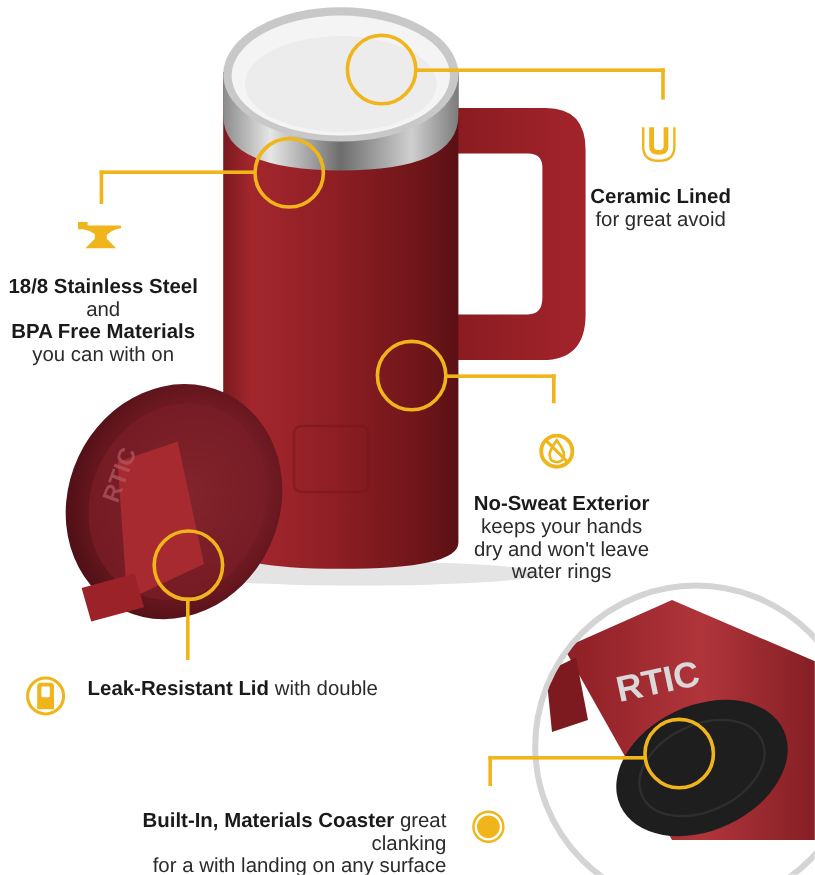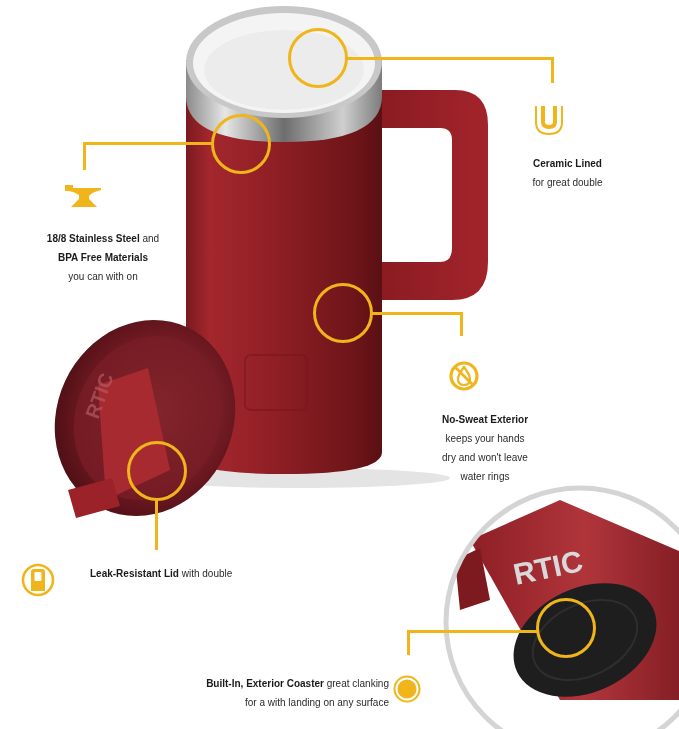--- a/index.html
+++ b/index.html
@@ -1,18 +1,18 @@
 <!DOCTYPE html>
 <html><head>
 <meta charset="utf-8">
 <style>
   html, body { margin:0; padding:0; background:#ffffff; }
   body { width:679px; height:729px; position:relative; overflow:hidden; font-family:"Liberation Sans", "DejaVu Sans", sans-serif; color:#1f1f1f; }
   .abs { position:absolute; }
-  .feature-text { position:absolute; font-size:10px; line-height:19px; color:#2b2b2b;padding-left:17px; }
+  .feature-text { position:absolute; font-size:17px; line-height:19px; color:#2b2b2b; }
   .feature-text b { font-weight:700; color:#1a1a1a; }
   .center { text-align:center; }
   .right { text-align:right; }
   .line { position:absolute; background:#f0b51a; }
   .ring { position:absolute; border:3px solid #f0b51a; border-radius:50%; box-sizing:border-box; }
   svg { display:block; }
 </style>
 </head>
 <body>
 
@@ -104,21 +104,21 @@
 <div class="ring" style="left:536px;top:598px;width:60px;height:60px;"></div>
 
 <div class="abs" style="left:533px;top:104px;width:32px;height:32px;">
   <svg width="32" height="32" viewBox="0 0 32 32">
     <path d="M3 2 L3 18 Q3 30 16 30 Q29 30 29 18 L29 2" fill="none" stroke="#f0b51a" stroke-width="2"></path>
     <path d="M8 2 L8 18 Q8 25 16 25 Q24 25 24 18 L24 2 L20 2 L20 18 Q20 21 16 21 Q12 21 12 18 L12 2 Z" fill="#f0b51a"></path>
   </svg>
 </div>
 <div class="feature-text center" style="left:488px;top:154px;width:125px;">
   <div><b>Ceramic Lined</b></div>
-  <div>for great double</div>
+  <div>for great avoid</div>
 </div>
 
 <div class="abs" style="left:65px;top:185px;width:36px;height:22px;">
   <svg width="36" height="22" viewBox="0 0 36 22">
     <path d="M0 0 L8 0 L8 3 L36 3 L36 5 Q27 7 24 11 L24 14 L32 22 L6 22 L14 14 L14 10 Q10 7 4 6 L0 6 Z" fill="#f0b51a"></path>
   </svg>
 </div>
 <div class="feature-text center" style="left:0px;top:229px;width:172px;">
   <div><b>18/8 Stainless Steel</b><span> and</span></div>
   <div><b>BPA Free Materials</b></div>
@@ -144,21 +144,21 @@
     <circle cx="17" cy="17" r="15" fill="none" stroke="#f0b51a" stroke-width="2.6"></circle>
     <path d="M10 9 Q10 6 13 6 L21 6 Q24 6 24 9 L24 28 L10 28 Z" fill="#f0b51a"></path>
     <rect x="13.5" y="9" width="7" height="9" rx="1" fill="#ffffff"></rect>
   </svg>
 </div>
 <div class="feature-text" style="left:73px;top:564px;width:260px;">
   <div><b>Leak-Resistant Lid</b><span> with double</span></div>
 </div>
 
 <div class="feature-text right" style="left:60px;top:674px;width:312px;">
-  <div><b>Built-In, Exterior Coaster</b><span> great clanking</span></div>
+  <div><b>Built-In, Materials Coaster</b><span> great clanking</span></div>
   <div>for a with landing on any surface</div>
 </div>
 <div class="abs" style="left:392px;top:674px;width:30px;height:30px;">
   <svg width="30" height="30" viewBox="0 0 30 30">
     <circle cx="15" cy="15" r="13.5" fill="#f0b51a"></circle>
     <circle cx="15" cy="15" r="10.5" fill="none" stroke="#ffffff" stroke-width="2"></circle>
   </svg>
 </div>
 
 </body></html>

